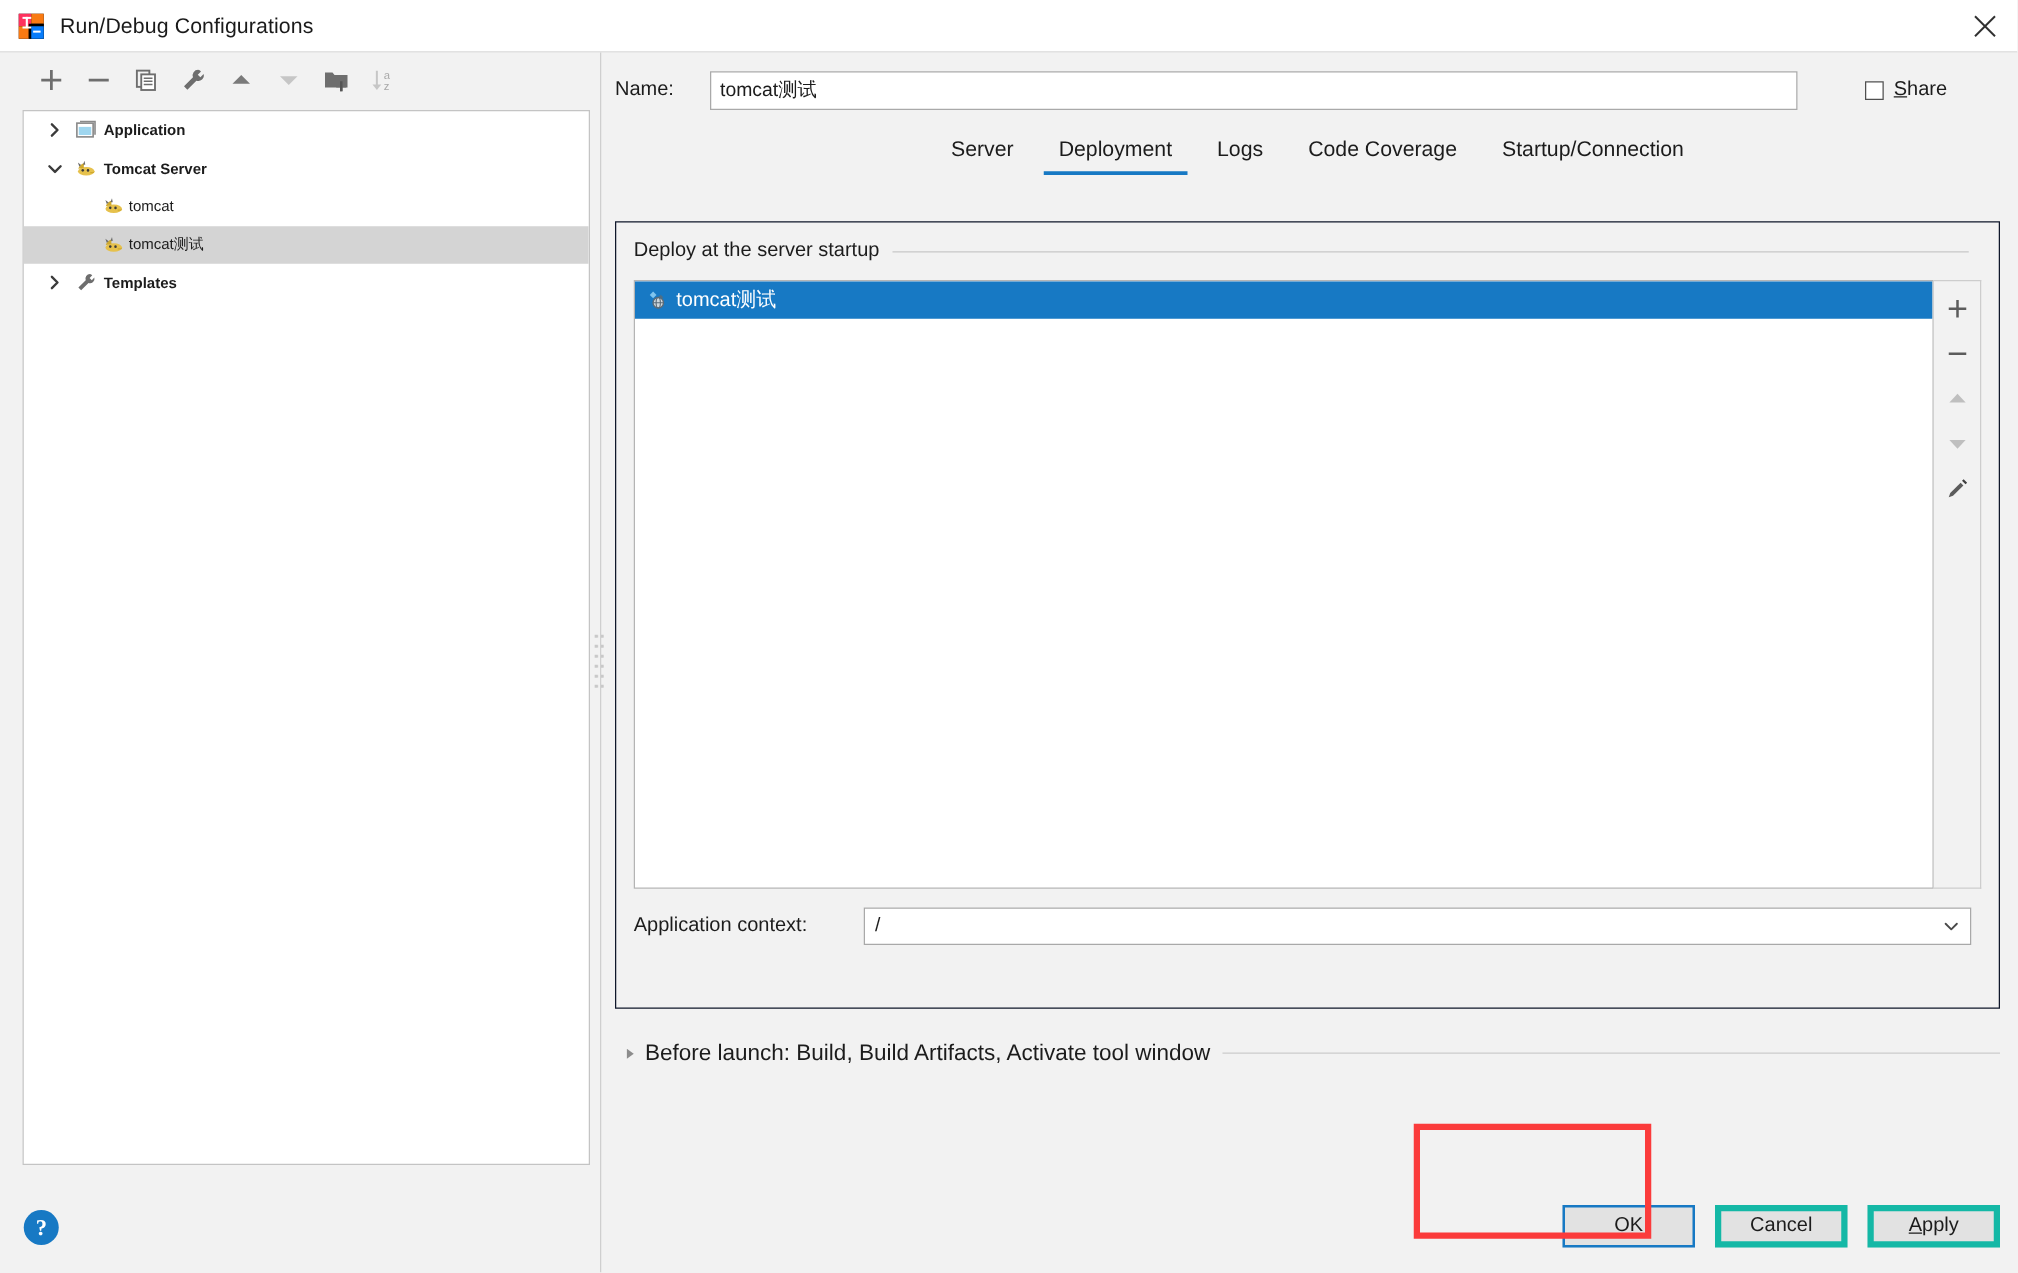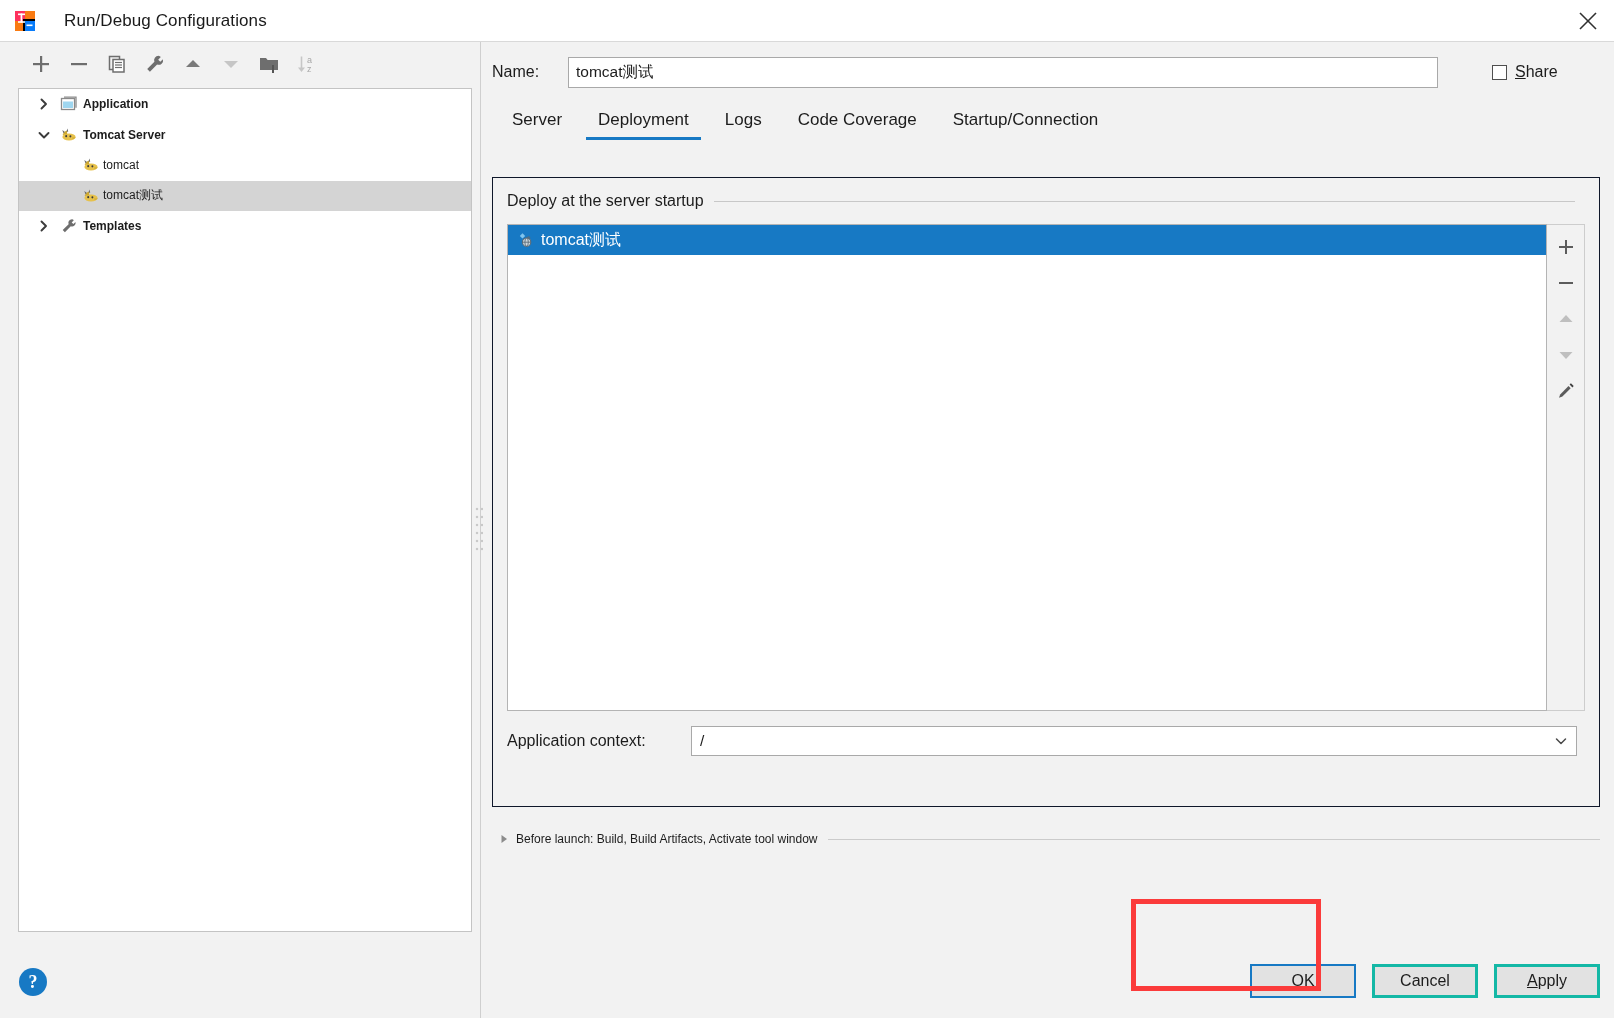--- a/index.html
+++ b/index.html
@@ -16,21 +16,21 @@
 
   
   #titlebar {
     height: 42px; background: #ffffff;
     display: flex; align-items: center;
     border-bottom: 1px solid #d9d9d9;
     position: relative;
   }
   #app-logo { width: 22px; height: 22px; margin-left: 14px; position: relative; flex: 0 0 auto; }
   #app-logo svg { display: block; }
-  #window-title { margin-left: 28px; font-size: 17px; color: #1a1a1a; letter-spacing: .1px; }
+  #window-title { margin-left: 12px; font-size: 17px; color: #1a1a1a; letter-spacing: .1px; }
   #close-btn {
     position: absolute; right: 0; top: 0; width: 52px; height: 41px;
     display: flex; align-items: center; justify-content: center; cursor: default;
   }
   #close-btn svg { display:block; }
 
   
   #content { position: absolute; top: 42px; left: 0; right: 0; bottom: 0; }
 
   
@@ -94,21 +94,21 @@
     flex: 1 1 auto; height: 31px; background: #fff;
     border: 1px solid #a9a9a9; padding: 0 7px;
     font-family: "Liberation Sans", sans-serif; font-size: 15.5px; color: #1c1c1c;
     outline: none; max-width: 870px;
   }
   #share-wrap { margin-left: 54px; display:flex; align-items:center; gap: 8px; cursor: default; justify-content: space-between; }
   #share-box { width: 15px; height: 15px; border: 1.6px solid #4f4f4f; background:#fff; }
   #share-label { font-size: 16px; }
   #share-label u { text-decoration: underline; }
 
-  #tabs { display: flex; align-items: flex-end; height: 40px; margin-top: 6px; padding-left: 6px; }
+  #tabs { display: flex; align-items: flex-end; height: 40px; margin-top: 6px; padding-left: 6px; justify-content: center; }
   .tab {
     position: relative; padding: 0 18px 10px 18px; font-size: 17px; color: #1c1c1c;
     cursor: default; white-space: nowrap;
   }
   .tab.active::after {
     content: ""; position: absolute; left: 6px; right: 6px; bottom: 0; height: 3px; background: #1779c4;
   }
 
   #panel-body {
     position: absolute; left: 4px; right: 14px; top: 135px; height: 630px;
@@ -147,27 +147,27 @@
   }
   #context-value {
     flex:1 1 auto; padding: 0 8px; font-size: 15.5px; border: none; outline: none;
     background: transparent; font-family: "Liberation Sans", sans-serif; color:#1c1c1c;
   }
   #context-arrow { width: 30px; display:flex; align-items:center; justify-content:center; cursor: default; }
 
   
   #before-launch { position:absolute; left: 4px; right: 14px; top: 790px; display:flex; align-items:center; }
   #bl-tri { width: 24px; display:flex; align-items:center; justify-content:center; cursor:default; }
-  #bl-text { font-size: 12px; white-space: nowrap; }
+  #bl-text { font-size: 18px; white-space: nowrap; }
   #bl-sep { flex:1 1 auto; height:1px; background:#cbcbcb; margin-left: 10px; }
 
   
   #buttons { position:absolute; right: 14px; bottom: 20px; display:flex; align-items:center; gap: 16px; }
   .dlg-btn {
-    min-width: 106px; height: 34px; background: #e2e2e2; border: 3px solid #14b8a6;
+    min-width: 106px; height: 34px; background: #e2e2e2; border: 5px solid #14b8a6;
     display:flex; align-items:center; justify-content:center; font-size: 16px;
     cursor: default; color: #1c1c1c;
   }
   .dlg-btn.focused { border: 2px solid #1779c4; }
   .dlg-btn u { text-decoration: underline; }
 
   
   #annotation {
     position: absolute; left: 1131px; top: 899px; width: 190px; height: 92px;
     border: 5px solid #fb3b3b; pointer-events: none; z-index: 50;

